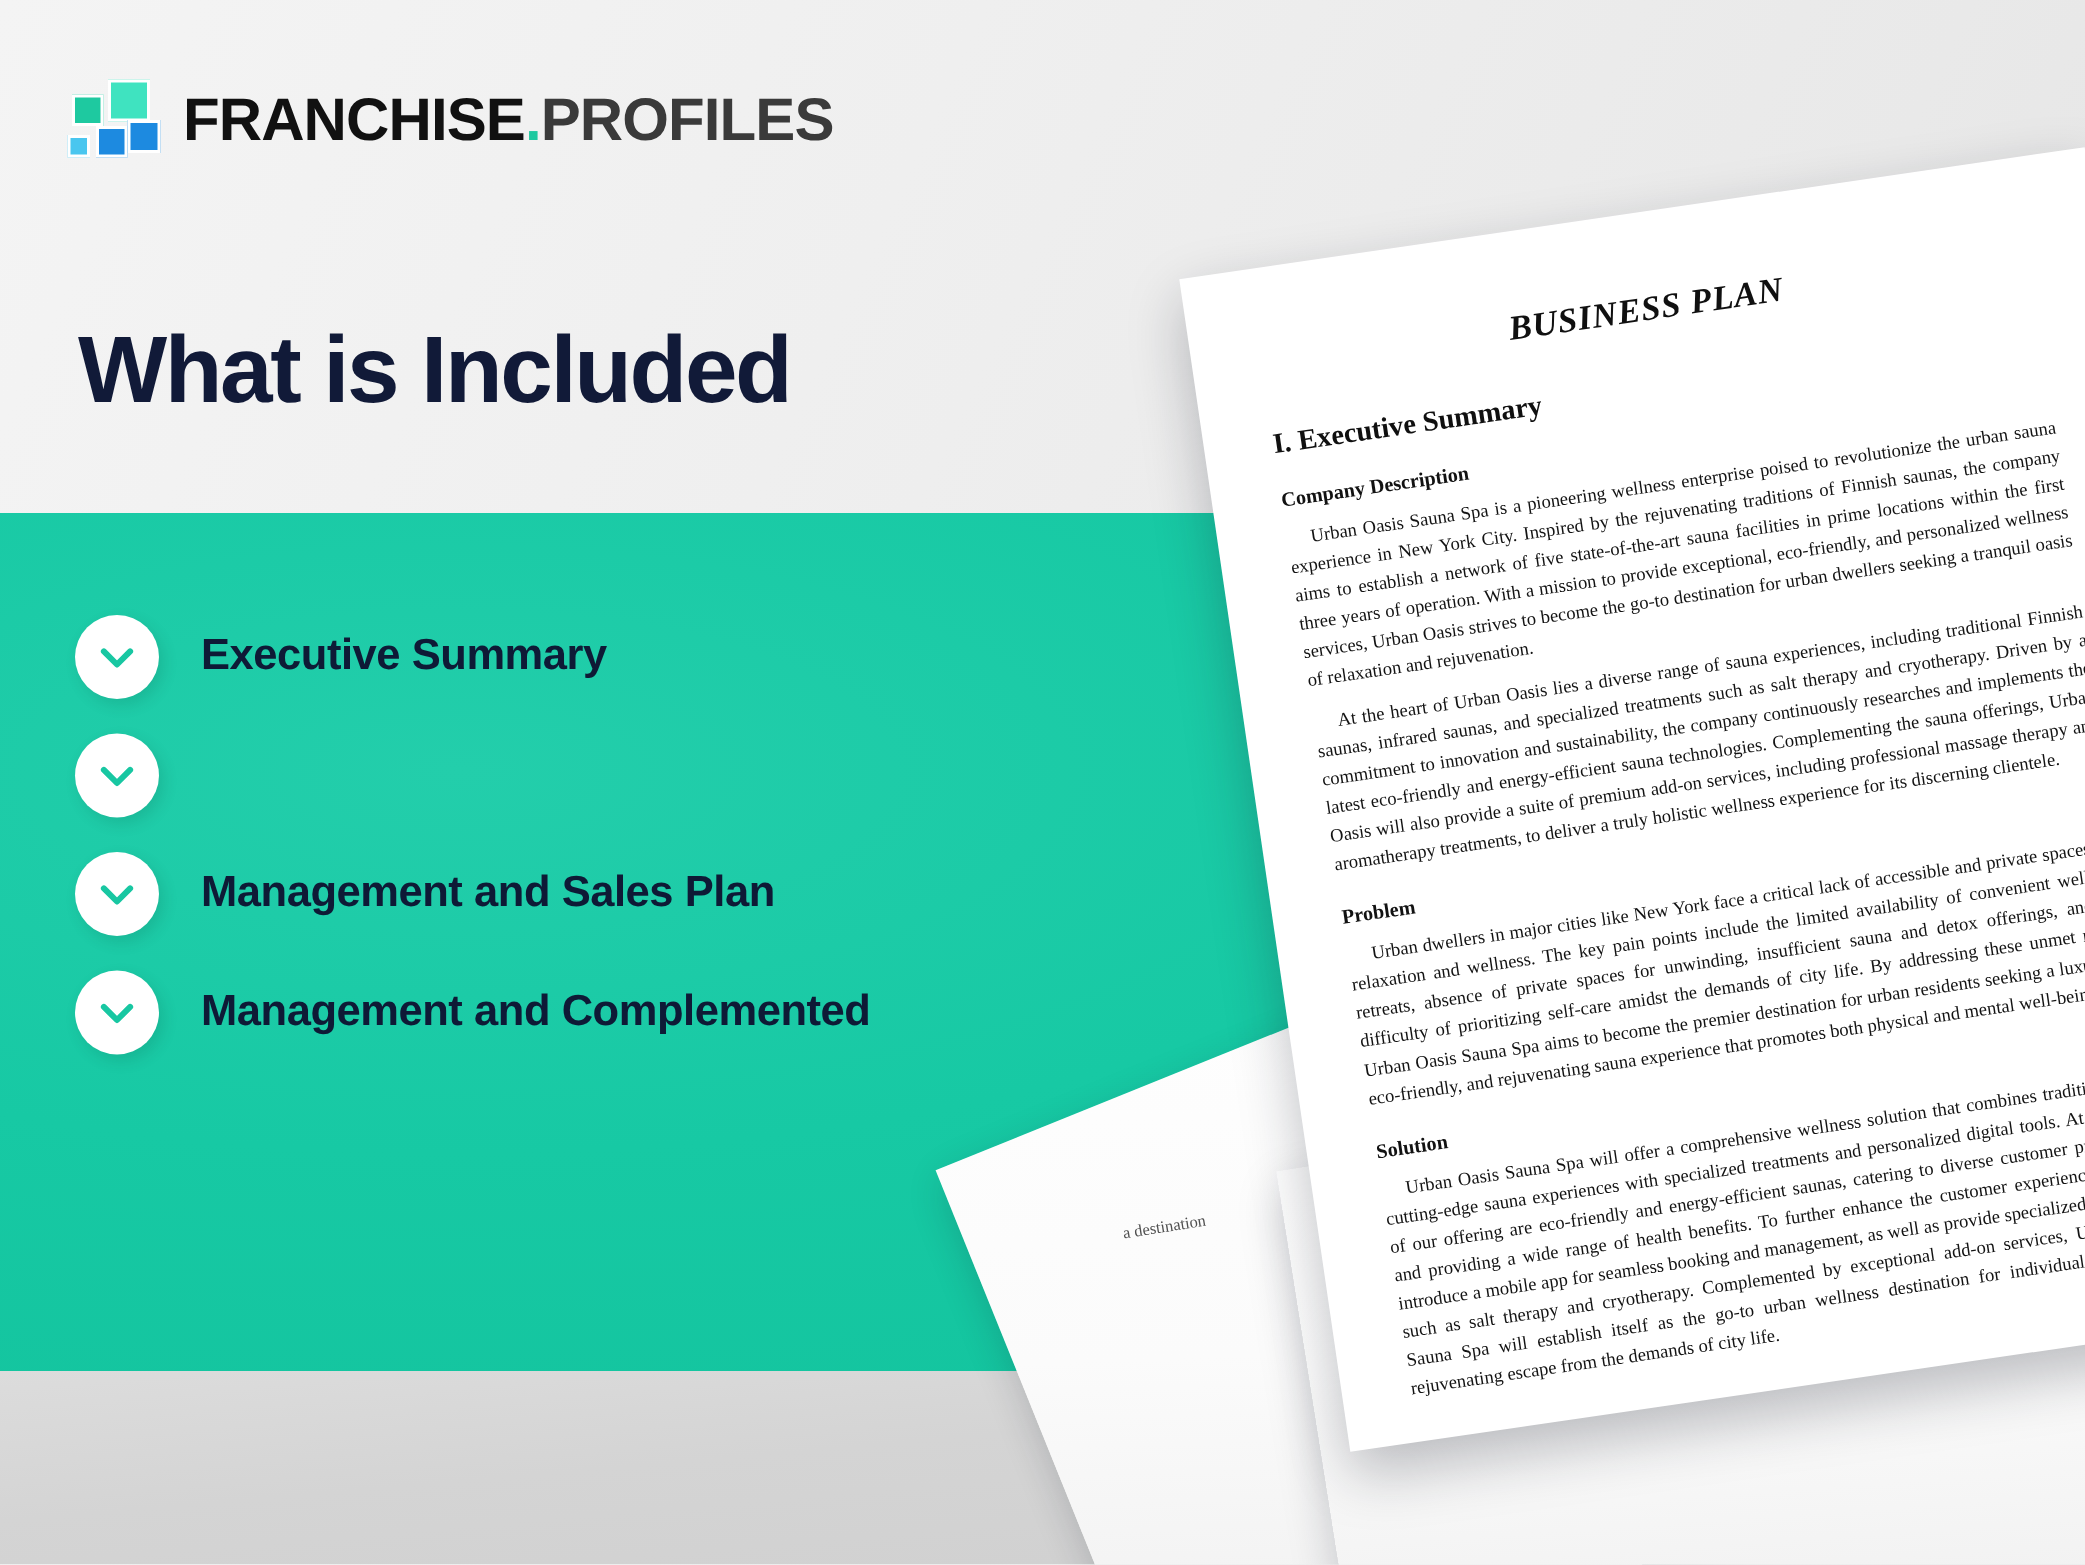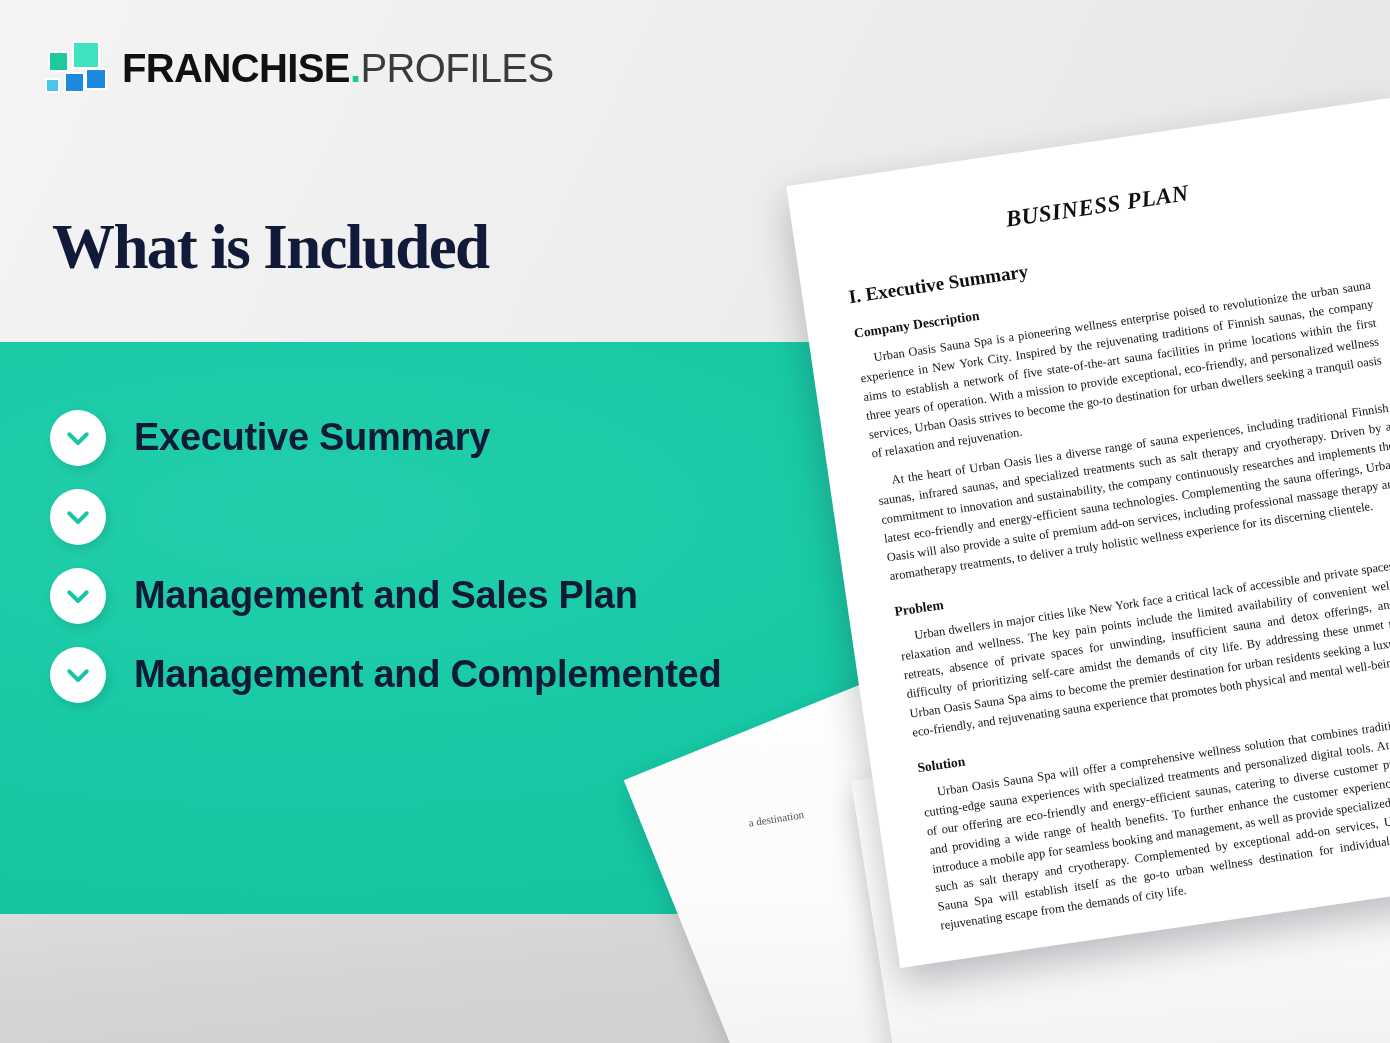--- a/index.html
+++ b/index.html
@@ -21,21 +21,21 @@
     inset: 0;
     width: 1390px;
     height: 1043px;
     overflow: hidden;
   }
 
   
   .logo-area {
     position: absolute;
     left: 44px;
-    top: 40px;
+    top: 52px;
     display: flex;
     align-items: center;
     gap: 16px;
     z-index: 6;
   }
   .logo-mark {
     position: relative;
     width: 62px;
     height: 56px;
     flex: none;
@@ -54,35 +54,34 @@
   .logo-word {
     font-size: 40px;
     letter-spacing: -0.6px;
     line-height: 1;
     white-space: nowrap;
     display: flex;
     align-items: baseline;
   }
   .logo-strong { font-weight: 700; color: #111111; }
   .logo-dot    { font-weight: 700; color: #1ec9a0; }
-  .logo-light  { font-weight: 400; color: #3a3a3a; }
+  .logo-light  { font-weight: 700; color: #3a3a3a; }
 
   
   .page-title {
     position: absolute;
     left: 52px;
     top: 213px;
     font-size: 63px;
     font-weight: 700;
     letter-spacing: -1.6px;
     color: #111a38;
     line-height: 1.08;
     z-index: 6;
     white-space: nowrap;
-    font-family: Liberation Serif, serif;
   }
 
   
   .teal-band {
     position: absolute;
     left: 0;
     top: 342px;
     width: 1390px;
     height: 572px;
     background: radial-gradient(ellipse at 22% 30%, #23ceab 0%, #17c9a4 45%, #12c29c 100%);
@@ -108,21 +107,21 @@
     height: 56px;
     border-radius: 50%;
     background: #ffffff;
     display: flex;
     align-items: center;
     justify-content: center;
     box-shadow: 3px 4px 10px rgba(0, 60, 45, 0.14);
   }
   .chev-circle svg { display: block; }
   .feature-label {
-    font-size: 38px;
+    font-size: 29px;
     font-weight: 700;
     color: #0e1a36;
     letter-spacing: -0.3px;
     white-space: nowrap;
   }
 
   
   .doc-stack {
     position: absolute;
     left: 690px;

